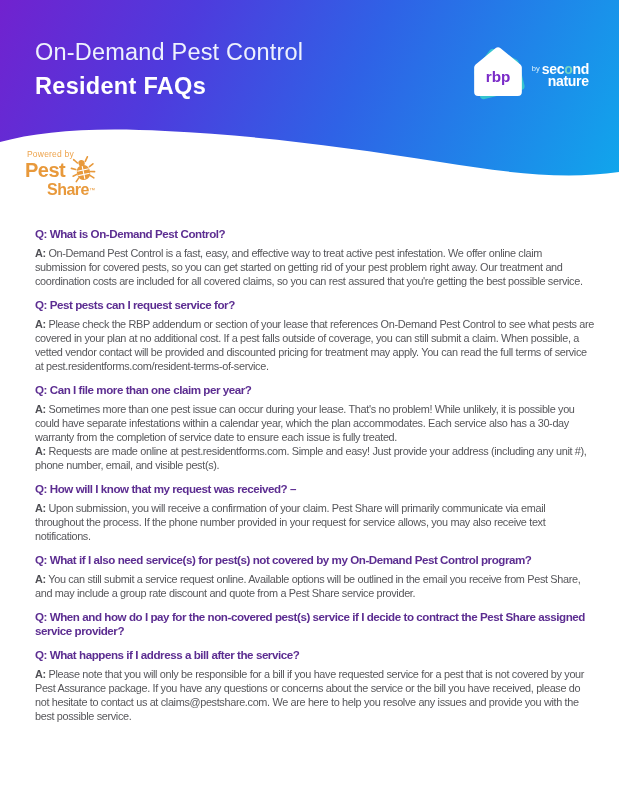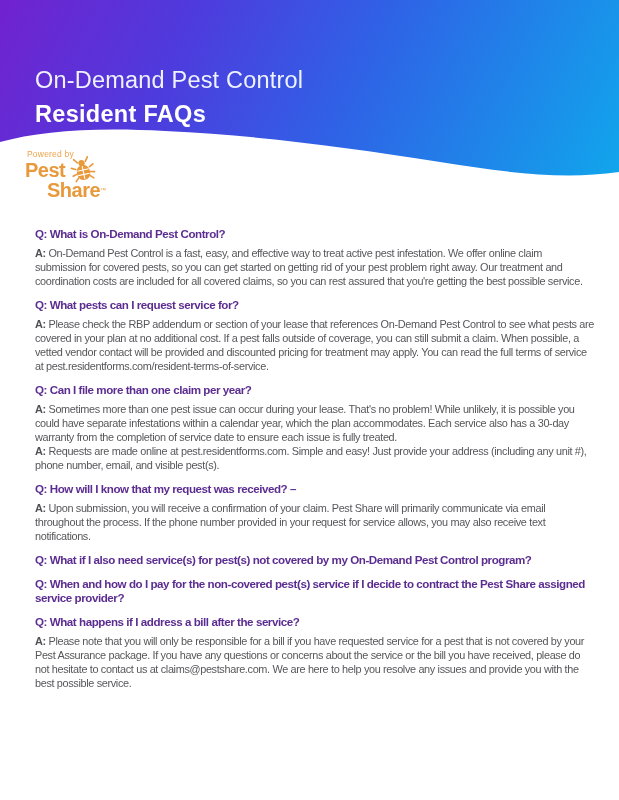--- a/index.html
+++ b/index.html
@@ -11,21 +11,21 @@
   }
   .page { position: relative; width: 619px; height: 800px; background: #ffffff; }
 
   
   .header {
     position: relative;
     width: 619px; height: 210px;
     background: linear-gradient(115deg, #7122cf 0%, #4e3bdd 28%, #2f62e6 55%, #0fa9ec 100%);
     overflow: hidden;
   }
-  .titles { position: absolute; left: 35px; top: 37px; margin-top: 28px; }
+  .titles { position: absolute; left: 35px; top: 37px; }
   .title-line1 {
     color: #eef2fd; font-size: 23.5px; font-weight: 400;
     letter-spacing: 0.2px; line-height: 30px;
   }
   .title-line2 {
     color: #ffffff; font-size: 23.5px; font-weight: 700;
     letter-spacing: 0.3px; line-height: 30px; margin-top: 4px;
   }
 
   .brand { position: absolute; right: 30px; top: 45px; display: flex; align-items: center; }
@@ -38,21 +38,21 @@
 
   .wave { position: absolute; left: 0; bottom: 0; display: block; }
 
   
   .pestshare { position: absolute; left: 25px; top: 149px; color: #e8993b; }
   .ps-powered { font-size: 8.5px; color: #eda34c; font-weight: 400; letter-spacing: 0.2px; margin-left: 2px; }
   .ps-row1 { display: flex; align-items: flex-start; margin-top: 1px; }
   .ps-word1 { font-size: 20px; font-weight: 700; letter-spacing: -0.5px; line-height: 20px; }
   .ps-bug { margin-left: 5px; margin-top: -4px; }
   .ps-row2 { margin-left: 22px; line-height: 18px; margin-top: -2px; }
-  .ps-word2 { font-size: 20px; font-weight: 700; letter-spacing: -0.5px; }
+  .ps-word2 { font-size: 16px; font-weight: 700; letter-spacing: -0.5px; }
   .ps-tm { font-size: 6px; vertical-align: top; }
 
   
   .main { padding: 7px 24px 0 35px; }
   .faq-q {
     color: #5c2d91; font-size: 11.6px; font-weight: 700;
     letter-spacing: -0.45px; line-height: 14px;
     margin: 10px 0 5px 0;
   }
   .faq-a {
@@ -66,20 +66,36 @@
 
 <div class="page">
 
   <div class="header">
 
     <div class="titles">
       <div class="title-line1">On-Demand Pest Control</div>
       <div class="title-line2">Resident FAQs</div>
     </div>
 
+    <div class="brand">
+      <svg class="badge-svg" width="54" height="56" viewBox="0 0 60 62">
+        <g transform="rotate(-14 30 32)">
+          <polygon points="30,8 51,25 51,51 9,51 9,25" fill="#35c4cf" stroke="#35c4cf" stroke-width="9" stroke-linejoin="round"></polygon>
+        </g>
+        <polygon points="30,7 52,25 52,52 8,52 8,25" fill="#ffffff" stroke="#ffffff" stroke-width="9" stroke-linejoin="round"></polygon>
+        <text x="30" y="41" text-anchor="middle" font-family="Liberation Sans, sans-serif" font-size="17" font-weight="bold" fill="#7a2bc8">rbp</text>
+      </svg>
+      <div class="sn-group">
+        <span class="sn-by">by</span>
+        <div class="sn-lines">
+          <div class="sn-line1"><span>sec</span><span class="sn-o">o</span><span>nd</span></div>
+          <div class="sn-line2">nature</div>
+        </div>
+      </div>
+    </div>
 
     <svg class="wave" width="619" height="90" viewBox="0 0 619 90" preserveAspectRatio="none">
       <path d="M0,22 C40,11 95,7 165,11 C265,16 345,27 440,42 C500,51.5 560,60.5 619,52 L619,90 L0,90 Z" fill="#ffffff"></path>
     </svg>
 
     <div class="pestshare">
       <div class="ps-powered">Powered by</div>
       <div class="ps-row1">
         <span class="ps-word1">Pest</span>
         <svg class="ps-bug" width="26" height="27" viewBox="0 0 26 27">
@@ -108,40 +124,41 @@
     </div>
   </div>
 
   <div class="main" id="faq-list">
     <section class="faq">
       <h3 class="faq-q">Q: What is On-Demand Pest Control?</h3>
       <p class="faq-a"><strong class="a-prefix">A:</strong><span> On-Demand Pest Control is a fast, easy, and effective way to treat active pest infestation. We offer online claim submission for covered pests, so you can get started on getting rid of your pest problem right away. Our treatment and coordination costs are included for all covered claims, so you can rest assured that you're getting the best possible service.</span></p>
     </section>
 
     <section class="faq">
-      <h3 class="faq-q">Q: What pests can I request service for?</h3>
+      <h3 class="faq-q">Q: Pest pests can I request service for?</h3>
       <p class="faq-a"><strong class="a-prefix">A:</strong><span> Please check the RBP addendum or section of your lease that references On-Demand Pest Control to see what pests are covered in your plan at no additional cost. If a pest falls outside of coverage, you can still submit a claim. When possible, a vetted vendor contact will be provided and discounted pricing for treatment may apply. You can read the full terms of service at pest.residentforms.com/resident-terms-of-service.</span></p>
     </section>
 
     <section class="faq">
       <h3 class="faq-q">Q: Can I file more than one claim per year?</h3>
       <p class="faq-a"><strong class="a-prefix">A:</strong><span> Sometimes more than one pest issue can occur during your lease. That's no problem! While unlikely, it is possible you could have separate infestations within a calendar year, which the plan accommodates. Each service also has a 30-day warranty from the completion of service date to ensure each issue is fully treated.</span></p>
     </section>
 
     <section class="faq">
       <p class="faq-a"><strong class="a-prefix">A:</strong><span> Requests are made online at pest.residentforms.com. Simple and easy! Just provide your address (including any unit #), phone number, email, and visible pest(s).</span></p>
     </section>
 
     <section class="faq">
       <h3 class="faq-q">Q: How will I know that my request was received? –</h3>
       <p class="faq-a"><strong class="a-prefix">A:</strong><span> Upon submission, you will receive a confirmation of your claim. Pest Share will primarily communicate via email throughout the process. If the phone number provided in your request for service allows, you may also receive text notifications.</span></p>
     </section>
 
     <section class="faq">
       <h3 class="faq-q">Q: What if I also need service(s) for pest(s) not covered by my On-Demand Pest Control program?</h3>
+      <p class="faq-a"><strong class="a-prefix">A:</strong><span> You can still submit a service request online. Available options will be outlined in the email you receive from Pest Share, and may include a group rate discount and quote from a Pest Share service provider.</span></p>
     </section>
 
     <section class="faq">
       <h3 class="faq-q">Q: When and how do I pay for the non-covered pest(s) service if I decide to contract the Pest Share assigned service provider?</h3>
     </section>
 
     <section class="faq">
       <h3 class="faq-q">Q: What happens if I address a bill after the service?</h3>
       <p class="faq-a"><strong class="a-prefix">A:</strong><span> Please note that you will only be responsible for a bill if you have requested service for a pest that is not covered by your Pest Assurance package. If you have any questions or concerns about the service or the bill you have received, please do not hesitate to contact us at claims@pestshare.com. We are here to help you resolve any issues and provide you with the best possible service.</span></p>
     </section>

